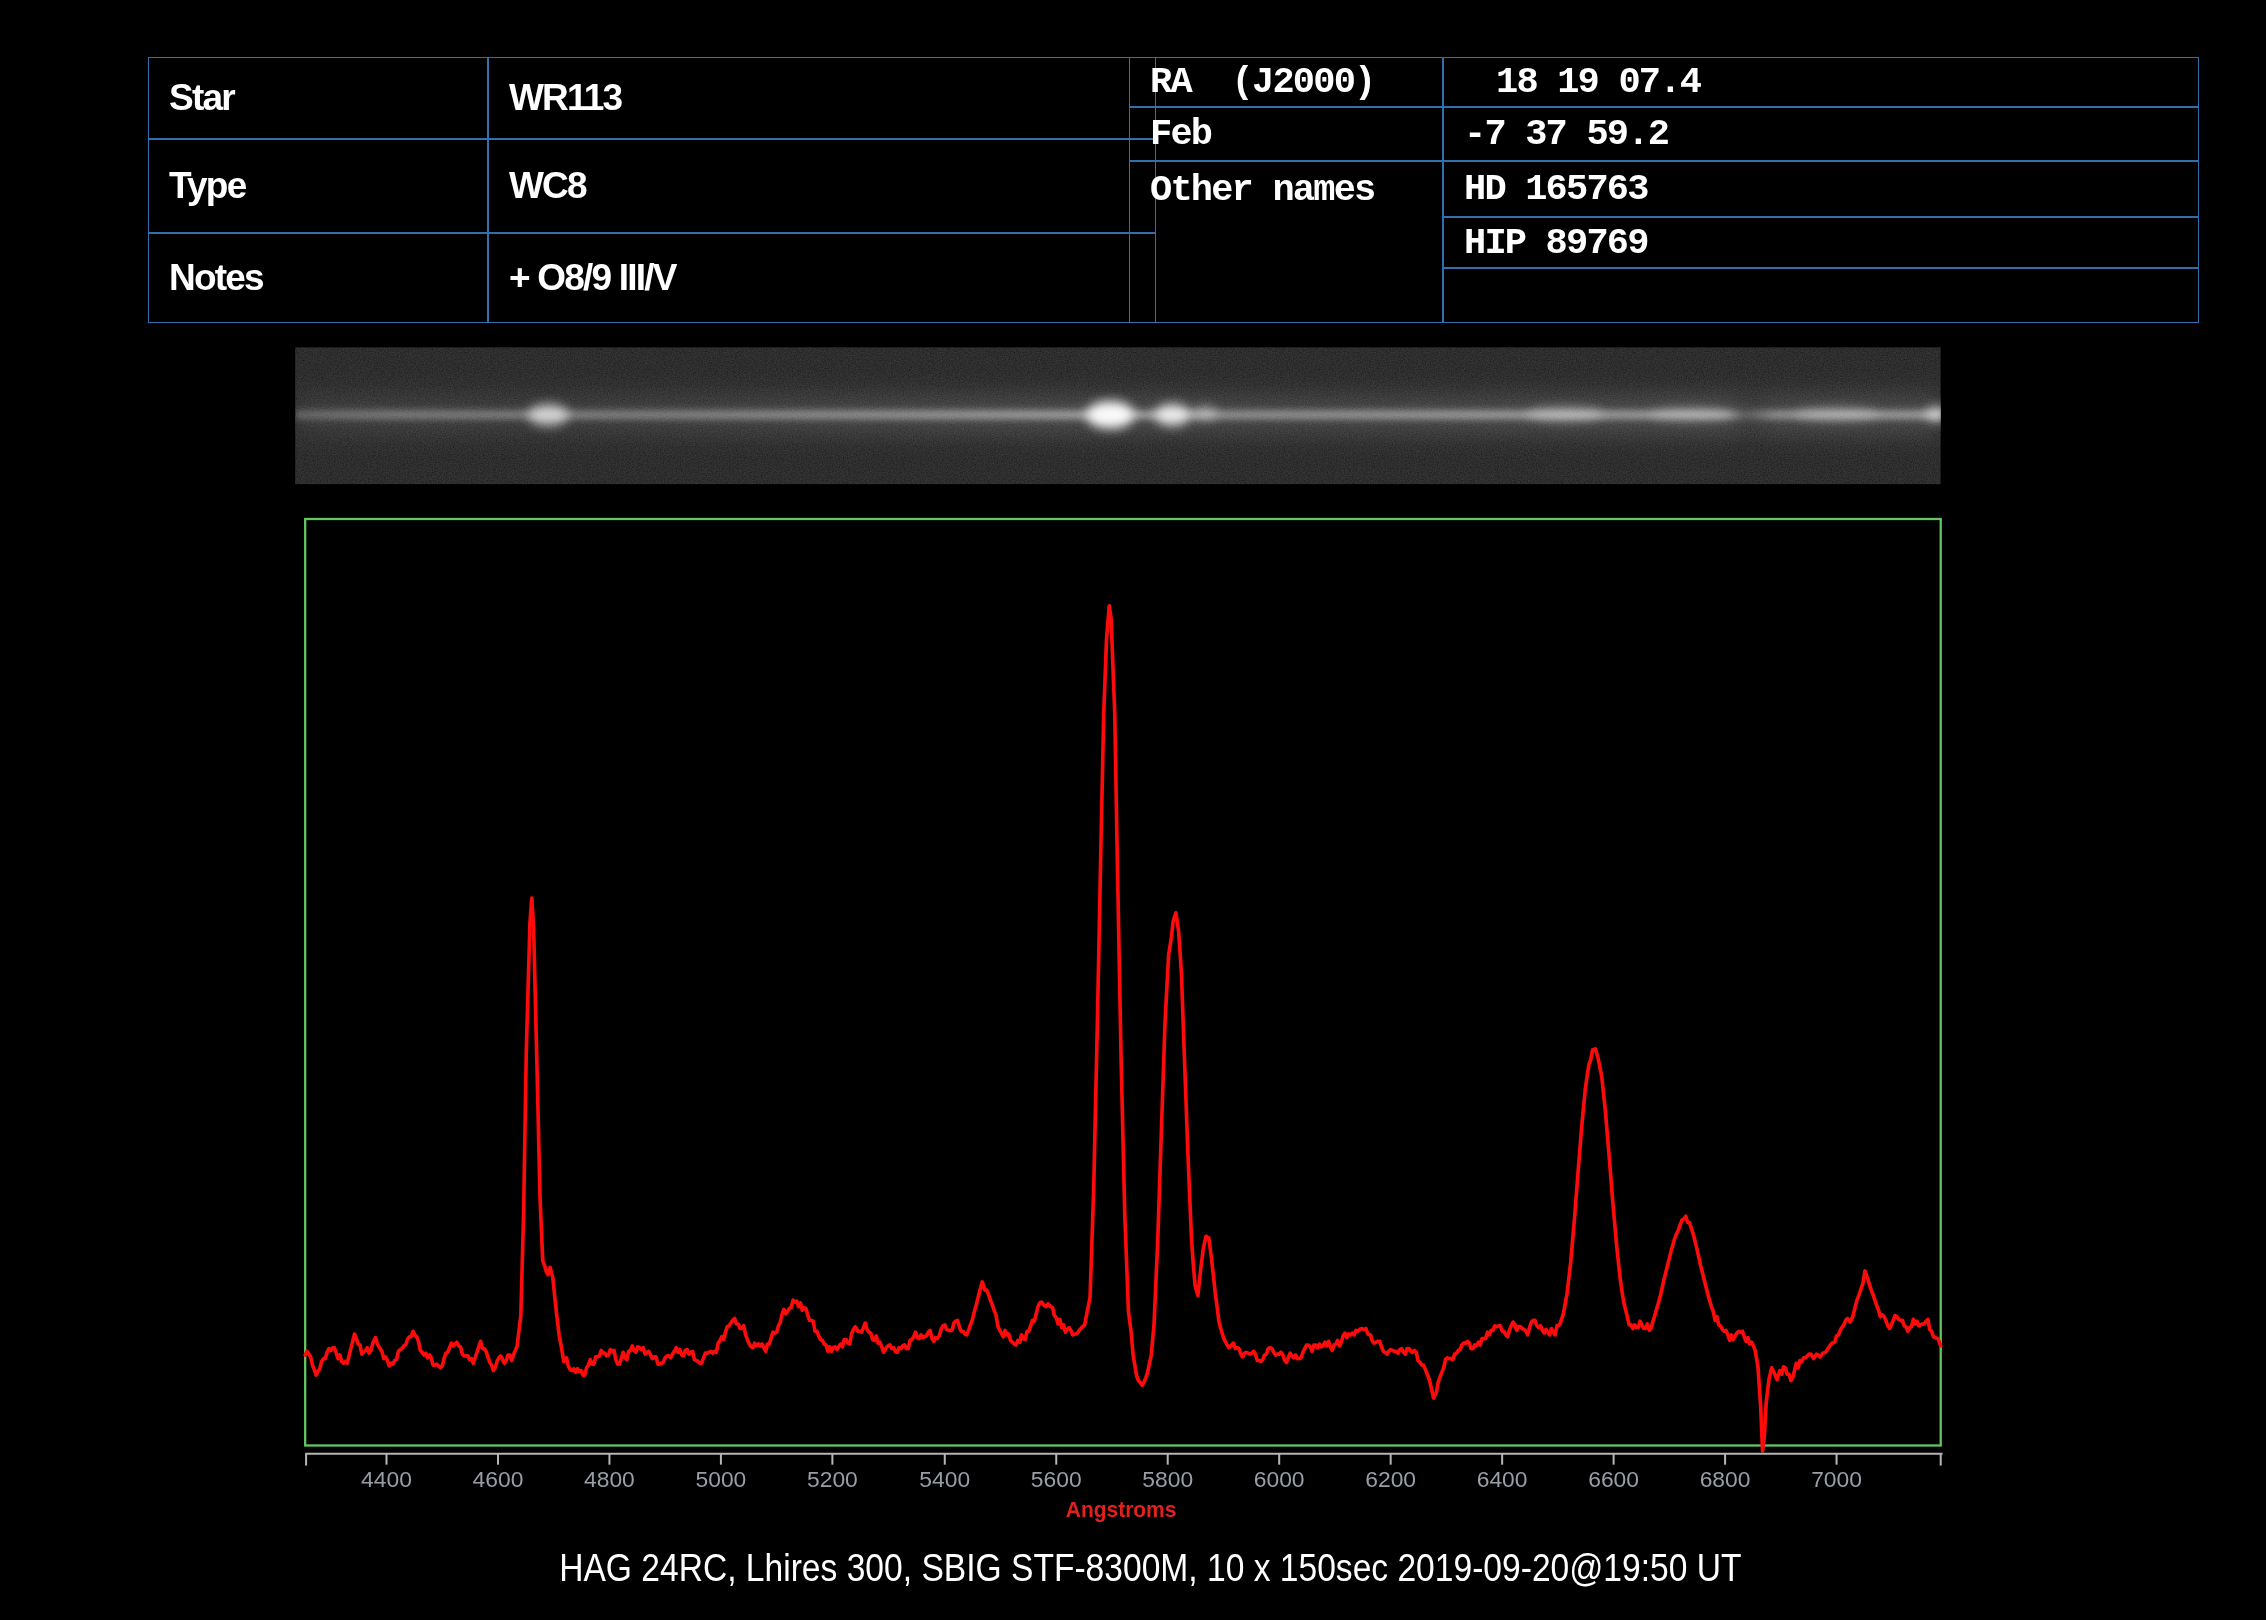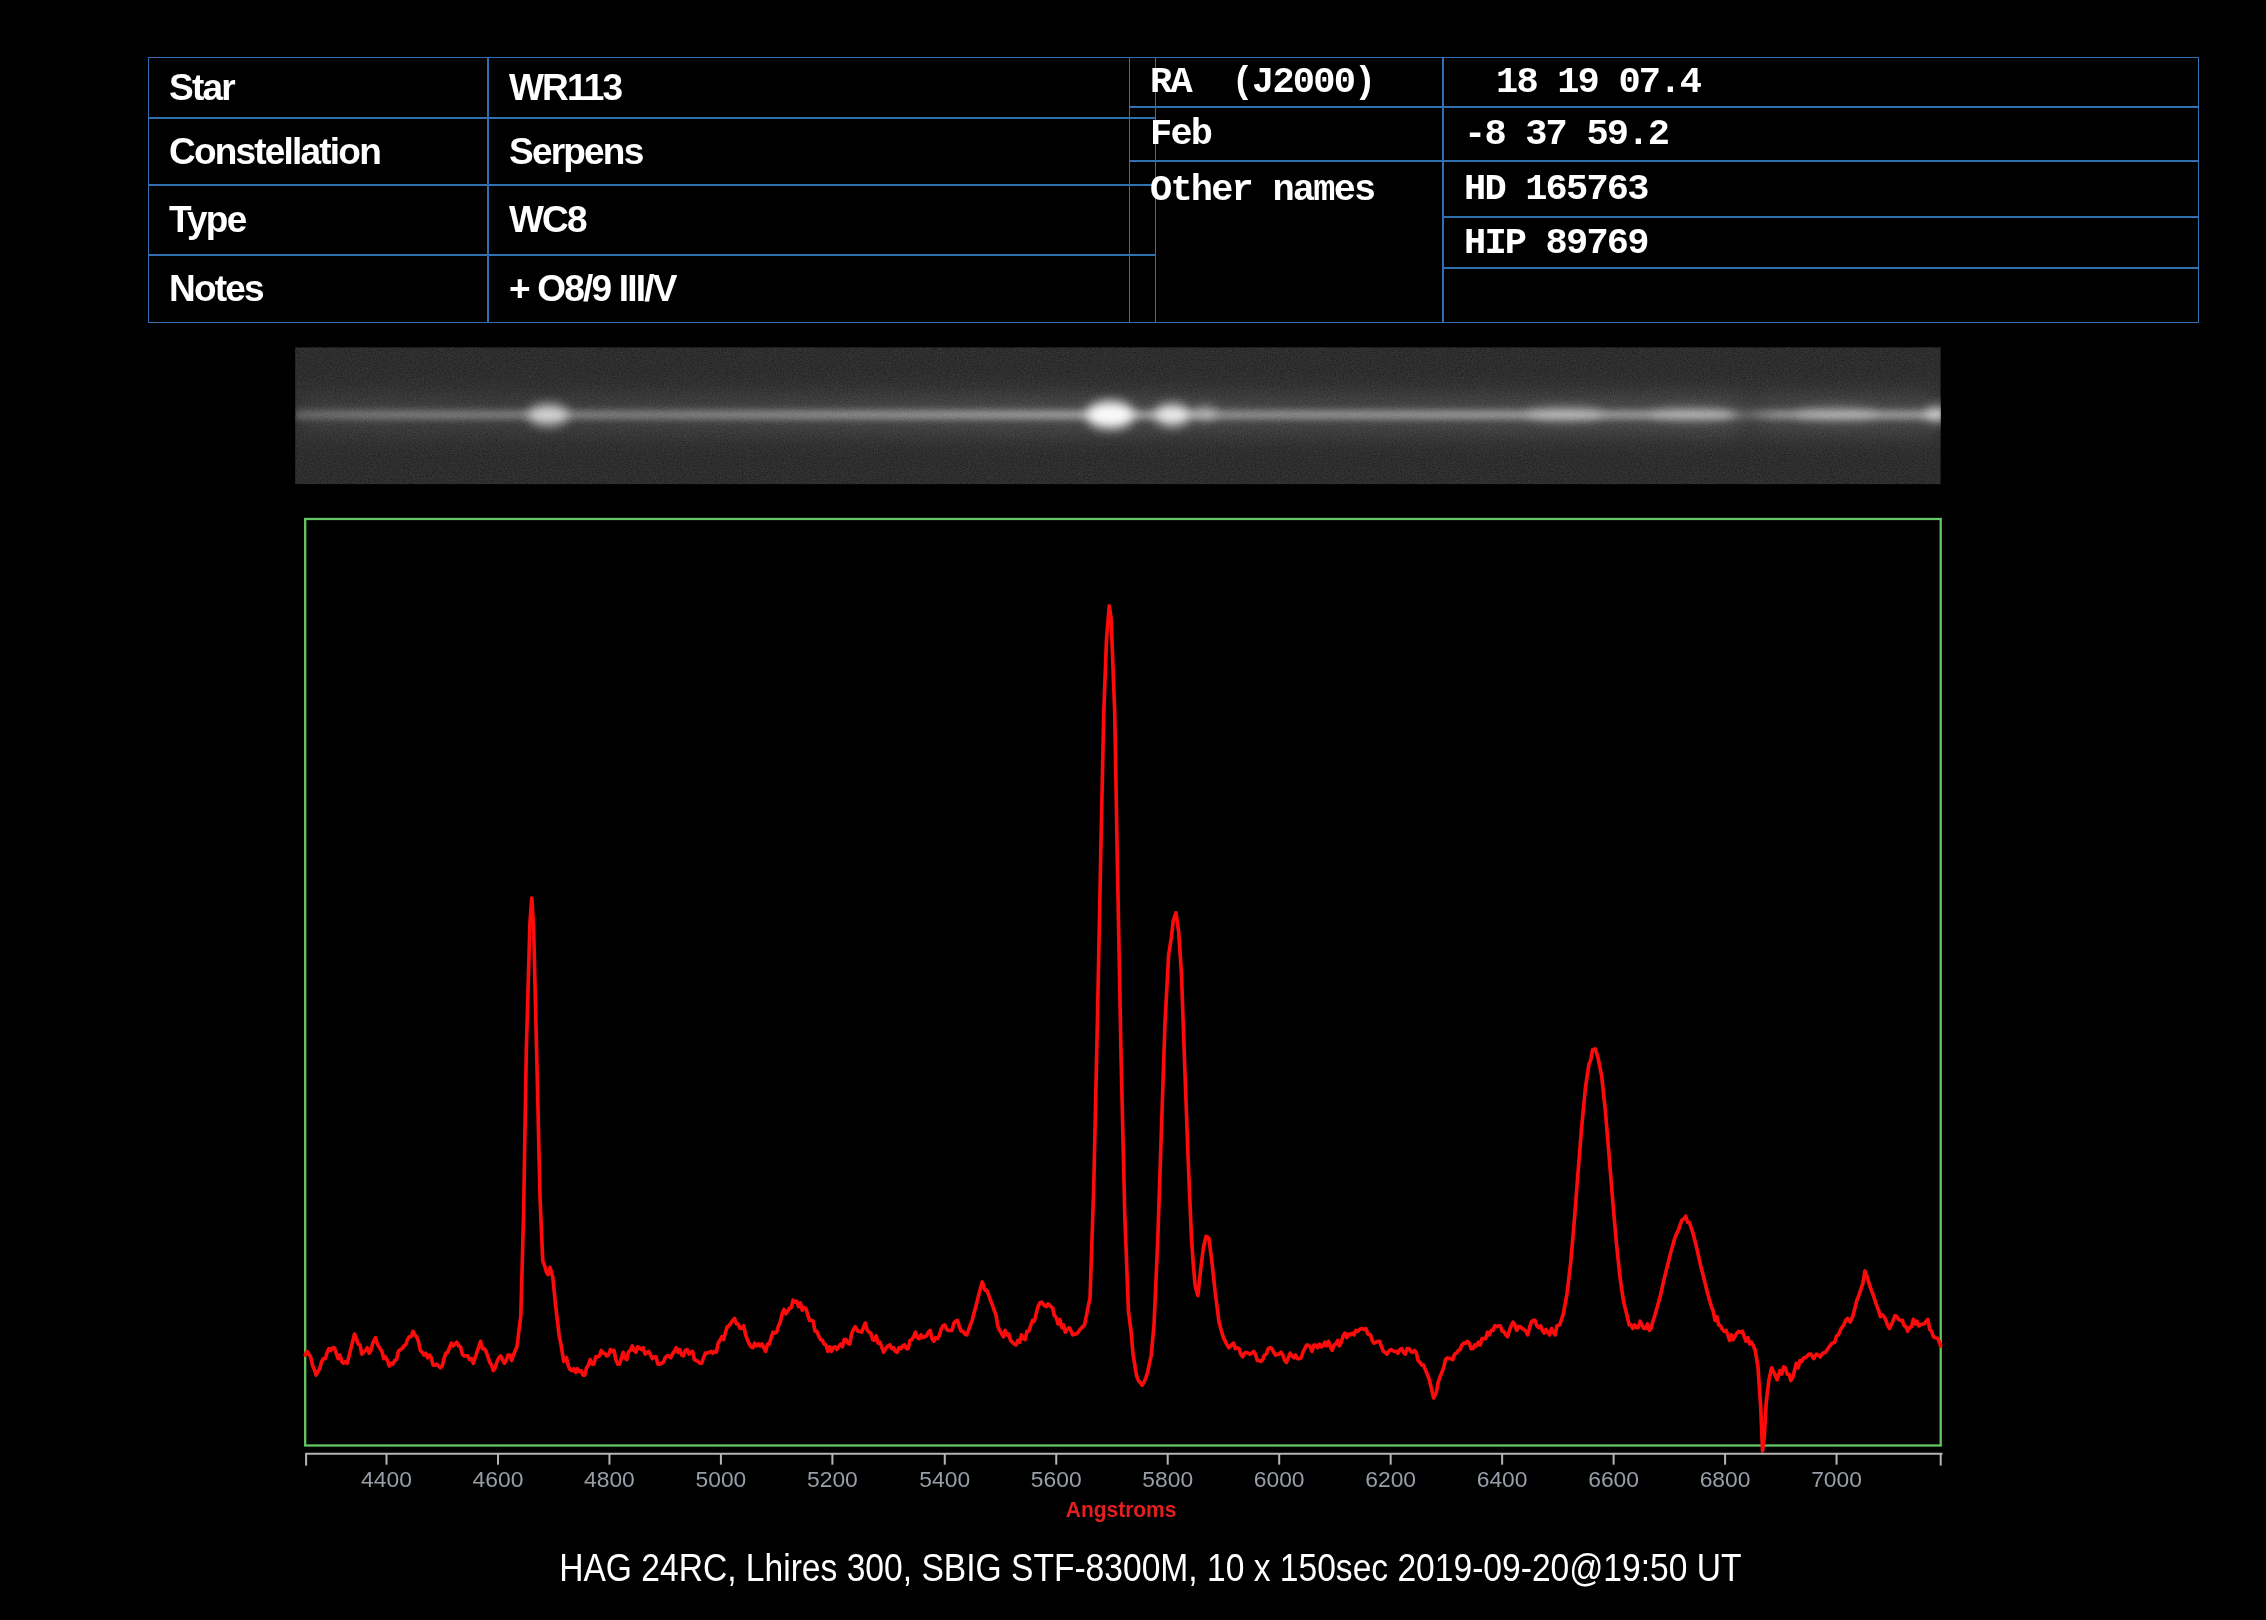--- a/index.html
+++ b/index.html
@@ -16,24 +16,20 @@
 <table class="info" id="t1">
   <colgroup>
       <col style="width:340px">
       <col>
     </colgroup>
   <tbody>
       <tr style="height:49px">
         <td>Star</td>
         <td>WR113</td>
       </tr>
-  <tr style="height:53px">
-        <td>Constellation</td>
-        <td>Serpens</td>
-      </tr>
   <tr style="height:56px">
         <td>Type</td>
         <td>WC8</td>
       </tr>
   <tr style="height:54px">
         <td>Notes</td>
         <td>+ O8/9 III/V</td>
       </tr>
 </tbody>
   </table>
@@ -42,21 +38,21 @@
       <col style="width:314px">
       <col>
     </colgroup>
   <tbody>
       <tr style="height:49px">
         <td>RA&nbsp; (J2000)</td>
         <td style="padding-left:52px">18 19 07.4</td>
       </tr>
   <tr style="height:53px">
         <td>Feb</td>
-        <td>-8 37 59.2</td>
+        <td>-7 37 59.2</td>
       </tr>
   <tr style="height:56px">
         <td rowspan="3" style="vertical-align:top;padding-top:7.3px;">Other names</td>
         <td>HD 165763</td>
       </tr>
   <tr style="height:50px">
         <td>HIP 89769</td>
       </tr>
   <tr style="height:54px">
         <td>&nbsp;</td>

